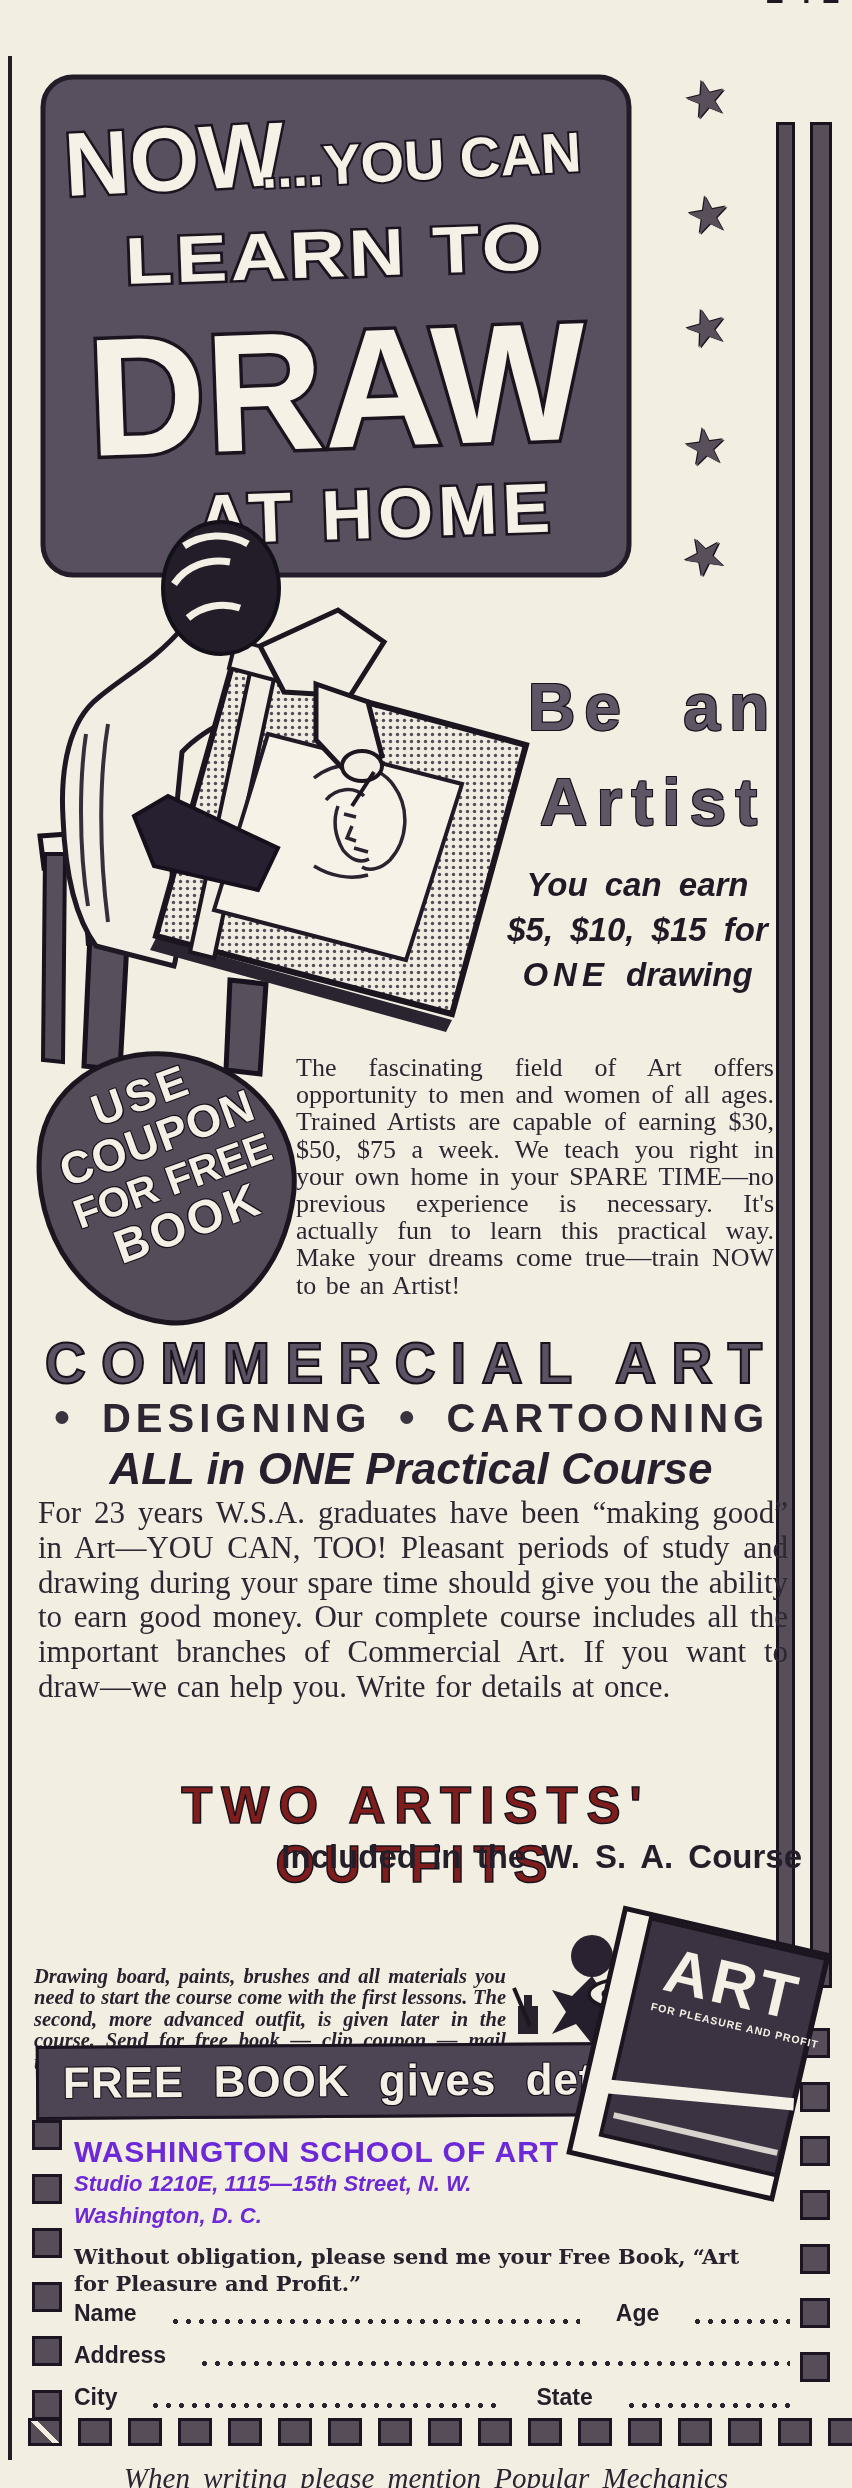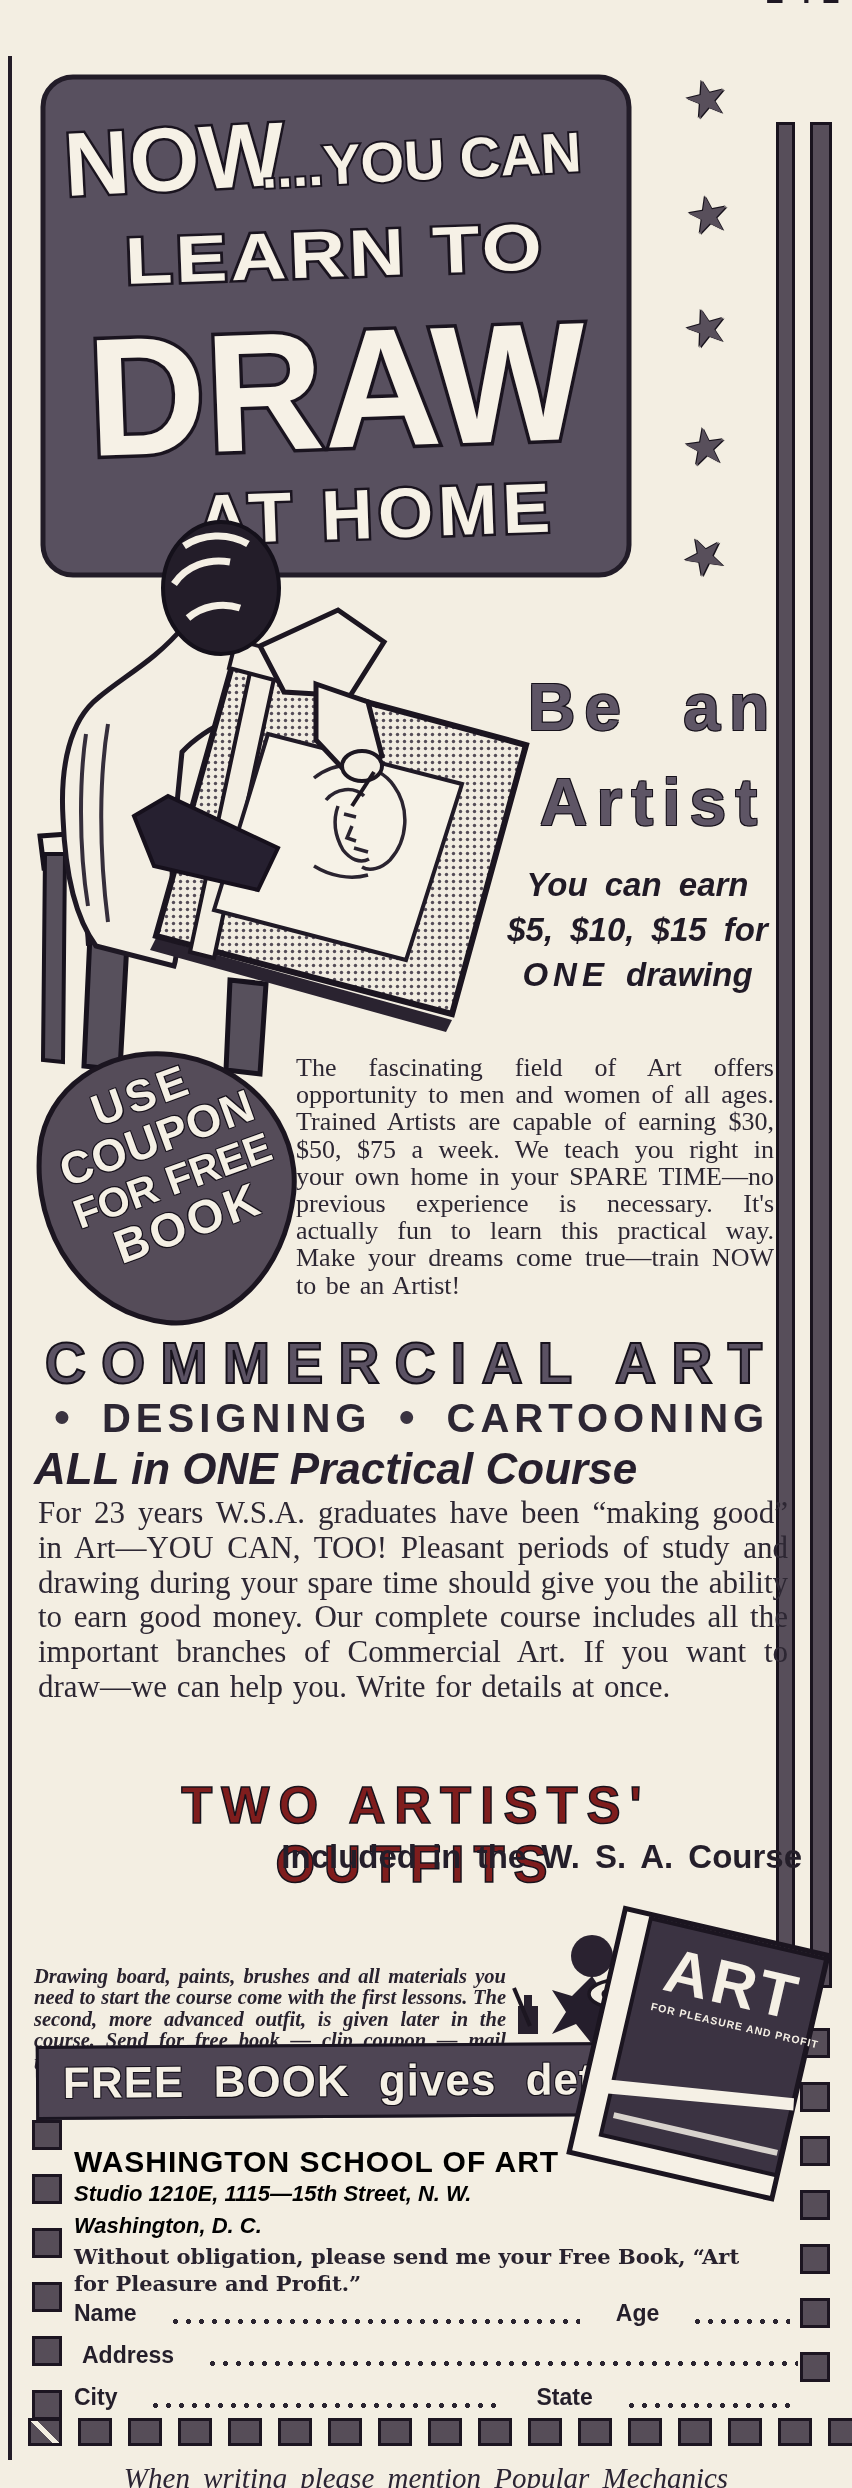--- a/index.html
+++ b/index.html
@@ -45,31 +45,31 @@
 
   
   .serifpara{font-family:"Liberation Serif",serif;color:#2d2733;text-align:justify;}
   .intro{left:296px;top:1054px;width:478px;font-size:26px;line-height:27.2px;word-spacing:3px;}
   .para2{left:38px;top:1496px;width:750px;font-size:31px;line-height:34.8px;word-spacing:2px;}
 
   
   .h-commercial{left:34px;top:1330px;width:754px;text-align:center;font-weight:bold;font-size:57px;letter-spacing:15px;color:#5b5263;-webkit-text-stroke:2px #17121c;}
   .h-bullets{left:34px;top:1396px;width:754px;display:flex;justify-content:center;align-items:center;gap:26px;font-weight:bold;font-size:40px;letter-spacing:5px;color:#2d2734;}
   .h-bullets .dot{font-size:30px;position:relative;top:-3px;color:#3a3340;}
-  .h-allinone{left:34px;top:1444px;width:754px;text-align:left;font-weight:bold;font-style:italic;font-size:44px;color:#261f2d;}
+  .h-allinone{left:34px;top:1444px;width:754px;text-align:center;font-weight:bold;font-style:italic;font-size:44px;color:#261f2d;}
   .h-outfits{left:30px;top:1776px;width:772px;text-align:center;font-weight:bold;font-size:51px;letter-spacing:9px;color:#7f1d1d;-webkit-text-stroke:1.5px #17121c;}
   .h-included{left:30px;top:1838px;width:772px;text-align:right;font-weight:bold;font-size:33px;color:#241e2a;word-spacing:6px;}
   .italicpara{left:34px;top:1966px;width:472px;font-family:"Liberation Serif",serif;font-weight:bold;font-style:italic;font-size:20.5px;line-height:21.4px;color:#28222e;text-align:justify;}
 
   
   .banner{left:36px;top:2044px;width:604px;height:74px;background:#4e4554;border:3px solid #191420;box-sizing:border-box;transform:rotate(-.4deg);display:flex;align-items:center;}
   .banner span{padding-left:24px;font-weight:bold;font-size:44px;color:#f5f0e5;word-spacing:16px;letter-spacing:1px;white-space:nowrap;}
 
   
-  .school{left:74px;top:2136px;width:700px;font-weight:bold;color:#000000;line-height:32px;margin-top:10px;}
+  .school{left:74px;top:2136px;width:700px;font-weight:bold;color:#6d28d9;line-height:32px;}
   .school .s1{font-size:30px;letter-spacing:1px;}
   .school .s2,.school .s3{font-size:22px;font-style:italic;}
   .offer{left:74px;top:2243px;width:706px;font-family:"DejaVu Serif",serif;font-weight:bold;font-size:21px;line-height:27px;color:#28222e;}
   .formrow{left:74px;width:724px;display:flex;align-items:flex-end;font-weight:bold;font-size:23px;color:#241e2a;gap:28px;}
   .dots{height:9px;background-image:radial-gradient(circle,#2a2430 2.3px,transparent 2.8px);background-size:13px 9px;background-repeat:repeat-x;background-position:0 2px;margin:0 8px 3px 4px;}
   .grow5{flex-grow:5;} .grow34{flex-grow:3.4;} .grow16{flex-grow:1.6;} .grow12{flex-grow:1.2;} .grow8{flex-grow:8;}
 
   .footer{left:0;top:2462px;width:852px;text-align:center;font-family:"Liberation Serif",serif;font-style:italic;font-size:29px;color:#2b2433;word-spacing:6px;}
 
   svg text{font-family:"Liberation Sans",sans-serif;}
@@ -256,21 +256,21 @@
     <div class="s3">Washington, D. C.</div>
   </div>
   <div class="abs offer">Without obligation, please send me your Free Book, “Art for Pleasure and Profit.”</div>
 
   <div class="abs formrow" style="top:2300px;">
     <span>Name</span>
     <span class="dots grow5"></span>
     <span>Age</span>
     <span class="dots grow12"></span>
   </div>
-  <div class="abs formrow" style="top:2342px;margin-left:8px;">
+  <div class="abs formrow" style="top:2342px;">
     <span>Address</span>
     <span class="dots grow8"></span>
   </div>
   <div class="abs formrow" style="top:2384px;">
     <span>City</span>
     <span class="dots grow34"></span>
     <span>State</span>
     <span class="dots grow16"></span>
   </div>
 

